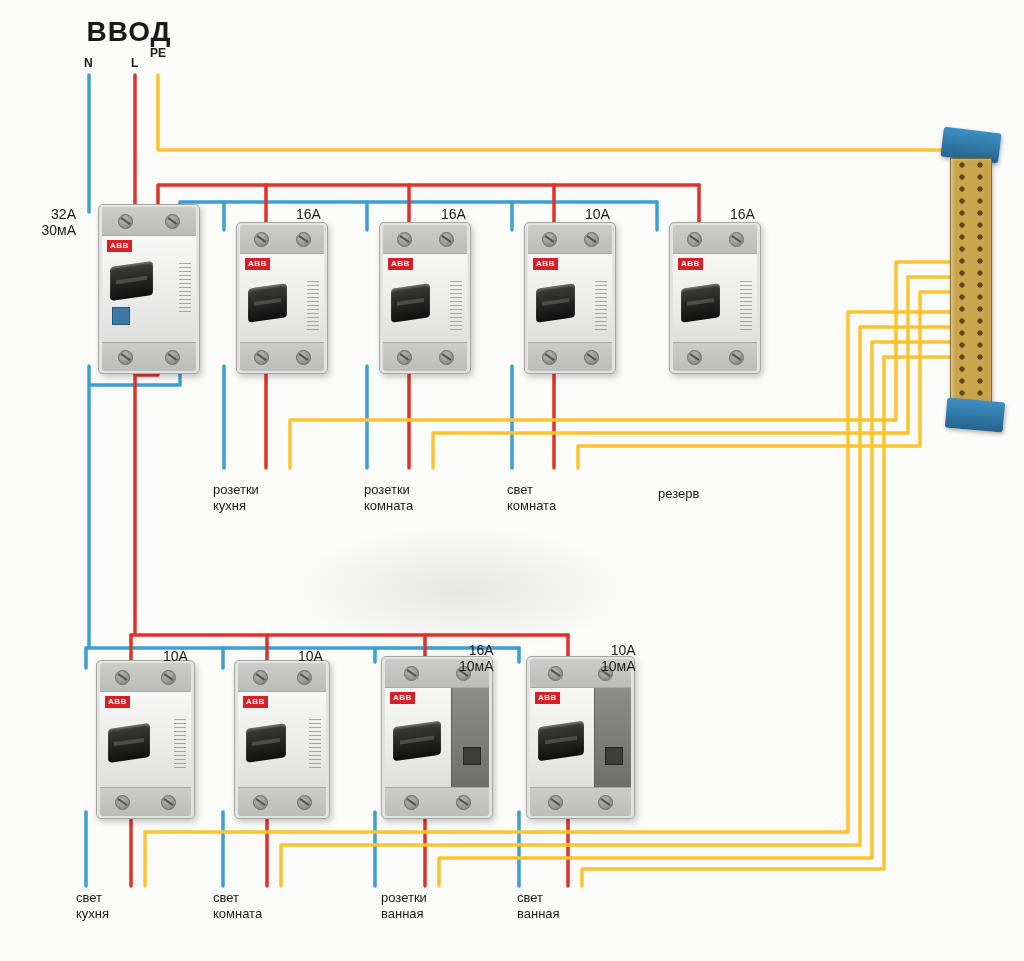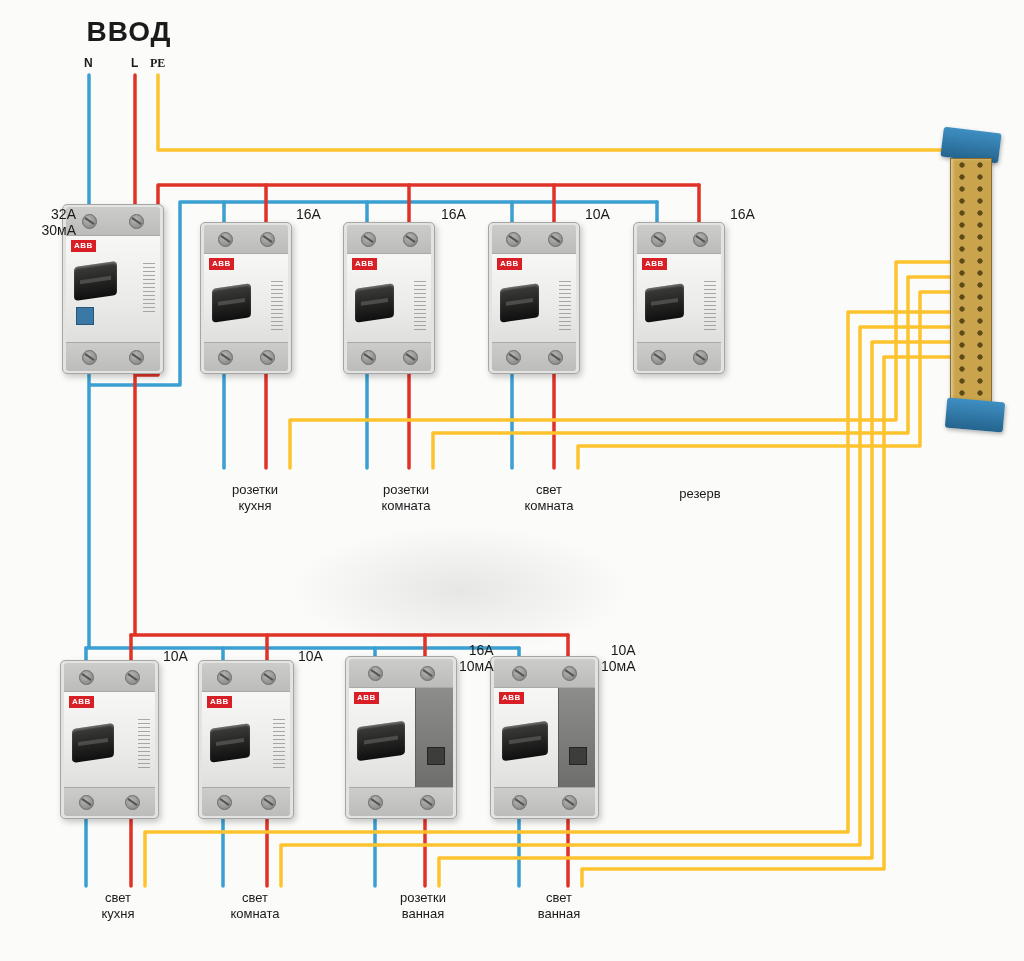--- a/index.html
+++ b/index.html
@@ -9,21 +9,21 @@
   .w{fill:none;stroke-width:3.5;stroke-linejoin:round;stroke-linecap:round;}
   .wn{stroke:var(--wn,#3a9fd1);}
   .wl{stroke:var(--wl,#e03327);}
   .wpe{stroke:var(--wpe,#fdc32e);}
 
   .smudge{position:absolute;left:290px;top:525px;width:340px;height:130px;
           background:radial-gradient(ellipse at center,rgba(50,50,50,.10),rgba(0,0,0,0) 70%);}
 
   
   .breaker{position:absolute;background:#e3e3e1;border:1px solid #a6a6a4;border-radius:5px;
-           box-shadow:2px 3px 6px rgba(0,0,0,.22);}
+           box-shadow:2px 3px 6px rgba(0,0,0,.22);margin-left:36px;}
   .term{position:absolute;left:3px;right:3px;height:28px;display:flex;justify-content:space-around;
         align-items:center;background:linear-gradient(#cccccb,#bcbcba);}
   .term.top{top:2px;border-radius:3px 3px 0 0;border-bottom:1px solid #a9a9a7;}
   .term.bot{bottom:2px;border-radius:0 0 3px 3px;border-top:1px solid #a9a9a7;}
   .screw{display:block;width:13px;height:13px;border-radius:50%;
          background:radial-gradient(circle at 40% 35%,#b8b8b6,#7d7d7b);border:1px solid #6c6c6a;position:relative;}
   .screw::after{content:"";position:absolute;left:1px;right:1px;top:5px;height:2px;background:#545452;transform:rotate(35deg);}
   .face{position:absolute;left:3px;right:3px;top:31px;bottom:31px;
         background:linear-gradient(180deg,#f7f7f5,#ebebe9 60%,#dfdfdd);}
   .abb{position:absolute;top:4px;left:5px;background:#d81f26;color:#fff;
@@ -51,21 +51,21 @@
          background-color:#c9a44c;border:1px solid #8a6d2f;
          background-image:radial-gradient(circle at 11px 6px,#5e4a16 2.3px,rgba(0,0,0,0) 3px),
                           radial-gradient(circle at 29px 6px,#5e4a16 2.3px,rgba(0,0,0,0) 3px);
          background-size:40px 12px;box-shadow:inset 2px 0 3px rgba(255,255,255,.4),1px 2px 4px rgba(0,0,0,.25);}
 
   
   .lbl{position:absolute;font-size:13px;line-height:16px;}
   .ttl{font-size:28px;font-weight:bold;letter-spacing:1px;}
   .feedl{font-size:12px;font-weight:bold;}
   .rating{font-size:14px;text-align:right;}
-  .cl{text-align:center;width:84px;}
+  .cl{width:84px;}
 </style>
 </head>
 <body>
 
 <div id="canvas">
 
   <svg class="wires" width="1024" height="961" viewBox="0 0 1024 961">
 
     <path class="w wn" d="M89,75V212"></path>
     <path class="w wn" d="M89,366V385H180V202H657 M89,385V648 M86,648H519"></path>
@@ -233,21 +233,21 @@
 
   <div class="busbar">
     <div class="bracket t"></div>
     <div class="brass"></div>
     <div class="bracket b"></div>
   </div>
 
   <div class="lbl ttl" style="left:84px;top:24px;width:90px;text-align:center;">ВВОД</div>
   <div class="lbl feedl" style="left:84px;top:55px;">N</div>
   <div class="lbl feedl" style="left:131px;top:55px;">L</div>
-  <div class="lbl feedl" style="left:150px;top:55px;font-family:Liberation Serif, serif;">PE</div>
+  <div class="lbl feedl" style="left:150px;top:45px;">PE</div>
 
   <div class="lbl rating" style="left:24px;top:206px;width:52px;">
     <div>32А</div>
     <div>30мА</div>
   </div>
 
   <div class="lbl rating" style="left:296px;top:206px;">16А</div>
   <div class="lbl rating" style="left:441px;top:206px;">16А</div>
   <div class="lbl rating" style="left:585px;top:206px;">10А</div>
   <div class="lbl rating" style="left:730px;top:206px;">16А</div>

